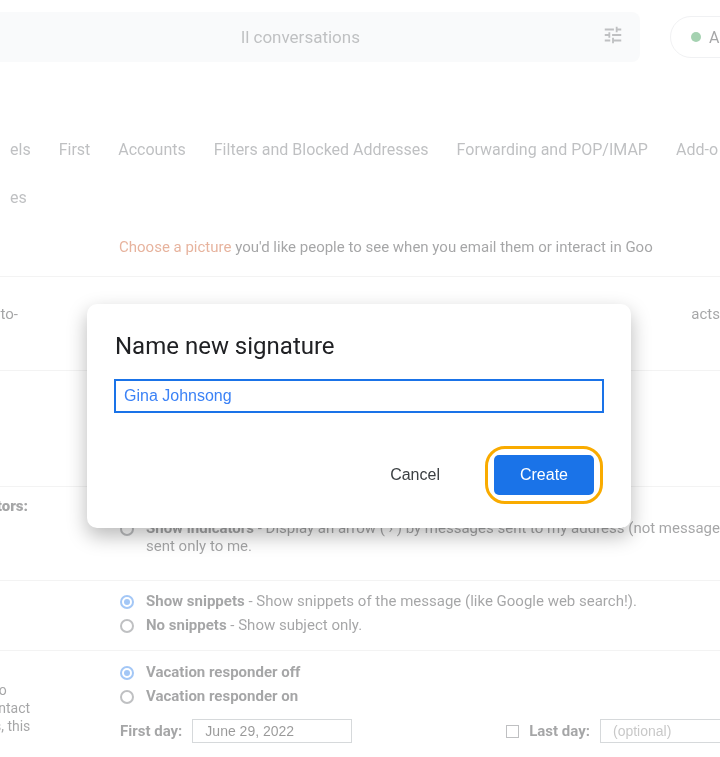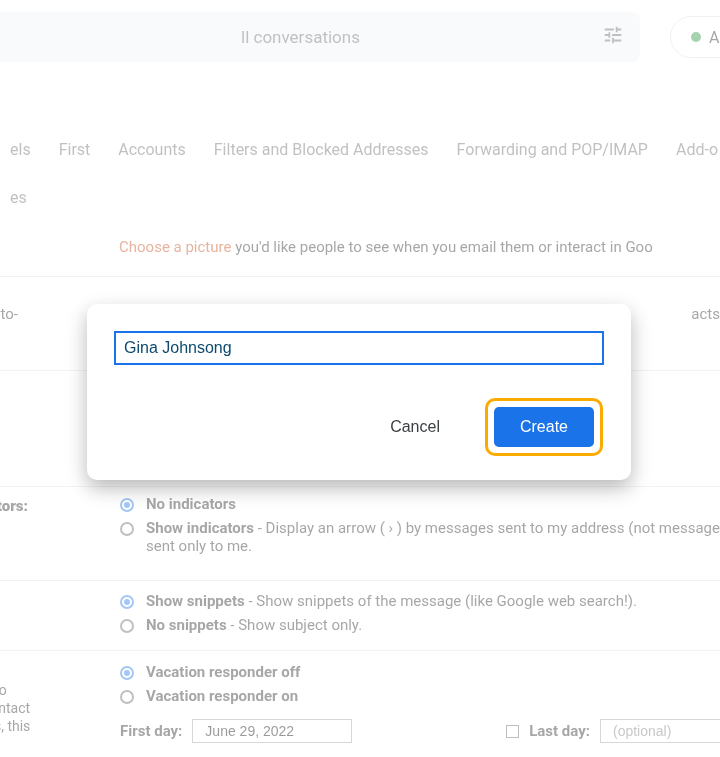--- a/index.html
+++ b/index.html
@@ -173,41 +173,41 @@
       font-weight: 400;
       margin-bottom: 20px;
     }
     .modal-input {
       width: 100%;
       border: 1px solid #1a73e8;
       outline: 1px solid #1a73e8;
       padding: 6px 8px;
       font-size: 16px;
       font-family: Arial, sans-serif;
-      color: #0c4a6e;
+      color: #3b82f6;
     }
     .modal-actions {
       display: flex;
       justify-content: flex-end;
       gap: 25px;
       margin-top: 34px;
       align-items: center;
     }
     .btn-cancel {
       font-size: 16px;
       color: #3c4043;
       padding: 10px 20px;
       background: transparent;
       border: none;
       cursor: pointer;
       border-radius: 4px;
     }
     .btn-create-wrap {
       border: 3px solid #f9ab00;
-      border-radius: 10px;
+      border-radius: 20px;
       padding: 6px;
     }
     .btn-create {
       font-size: 16px;
       color: #fff;
       background: #1a73e8;
       border: none;
       padding: 11px 26px;
       border-radius: 5px;
       cursor: pointer;
@@ -298,20 +298,21 @@
     <span style="flex:1"></span>
     <span class="checkbox"></span>
     <span class="date-label">Last day:</span>
     <input class="date-input optional" style="color: rgb(154, 160, 166);" placeholder="(optional)">
   </div>
 </div>
 
 <div class="backdrop-dim"></div>
 
 <div class="modal">
+  <div class="modal-title">Name new signature</div>
   <input class="modal-input" value="Gina Johnsong" style="">
   <div class="modal-actions">
     <button class="btn-cancel">Cancel</button>
     <span class="btn-create-wrap">
       <button class="btn-create">Create</button>
     </span>
   </div>
 </div>
 
 </body></html>

